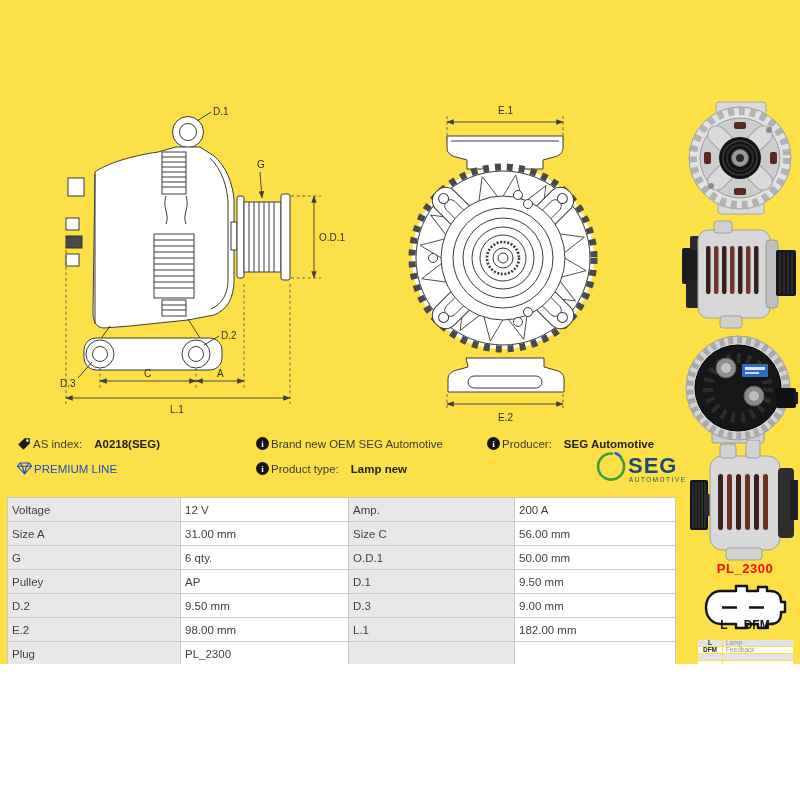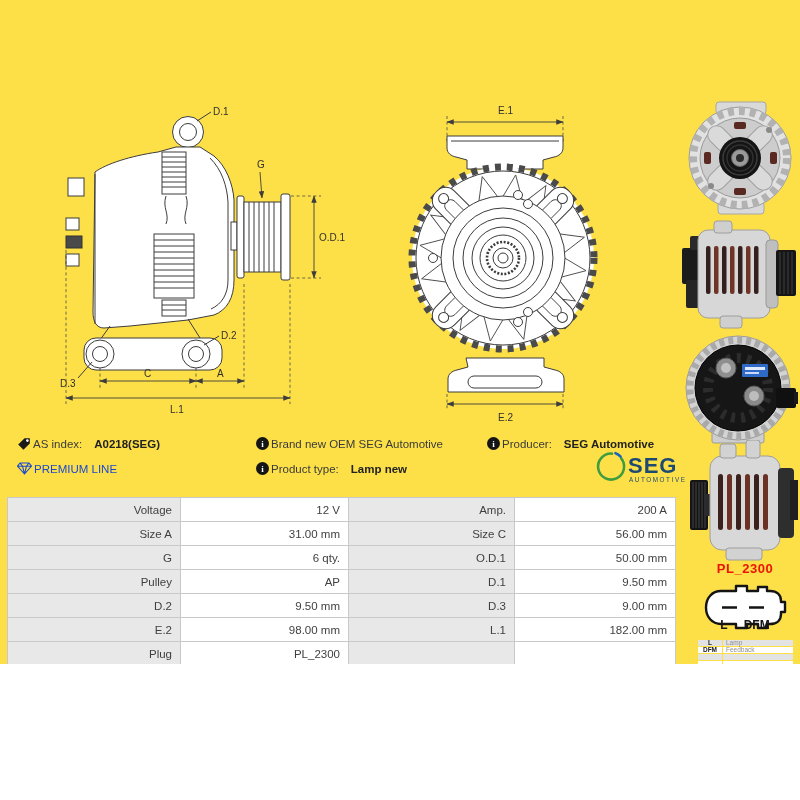--- a/index.html
+++ b/index.html
@@ -12,21 +12,21 @@
              white-space:nowrap;color:#3a3a3a;}
   .info-item b{color:#222;margin-left:10px;}
   .info-i{width:13px;height:13px;border-radius:50%;background:#151515;color:#fff;
           display:inline-flex;align-items:center;justify-content:center;
           font-size:9px;font-weight:bold;font-family:"Liberation Serif",serif;flex:0 0 13px;}
   .premium{color:#1b49d0;font-weight:normal;}
 
   
   table.spec{position:absolute;left:7px;top:497px;width:668px;border-collapse:collapse;
              font-size:11.5px;color:#3f3f3f;table-layout:fixed;}
-  table.spec td{border:1px solid #c9c9c9;height:23px;padding:0 8px 0 4px;text-align:right;
+  table.spec td{border:1px solid #c9c9c9;height:23px;padding:0 8px 0 4px;
                 overflow:hidden;white-space:nowrap;}
   td.lab{background:#e8e8e8;}
   td.val{background:#ffffff;}
 
   
   .plug-code{position:absolute;left:700px;top:561px;width:90px;text-align:center;
              font-size:13px;font-weight:bold;color:#ea1400;letter-spacing:.5px;}
   .pin-labels{position:absolute;left:702px;top:618px;width:86px;display:flex;
               justify-content:center;gap:16px;font-size:12px;font-weight:bold;color:#161616;}
   table.plug-legend{position:absolute;left:697px;top:639px;width:97px;border-collapse:separate;

